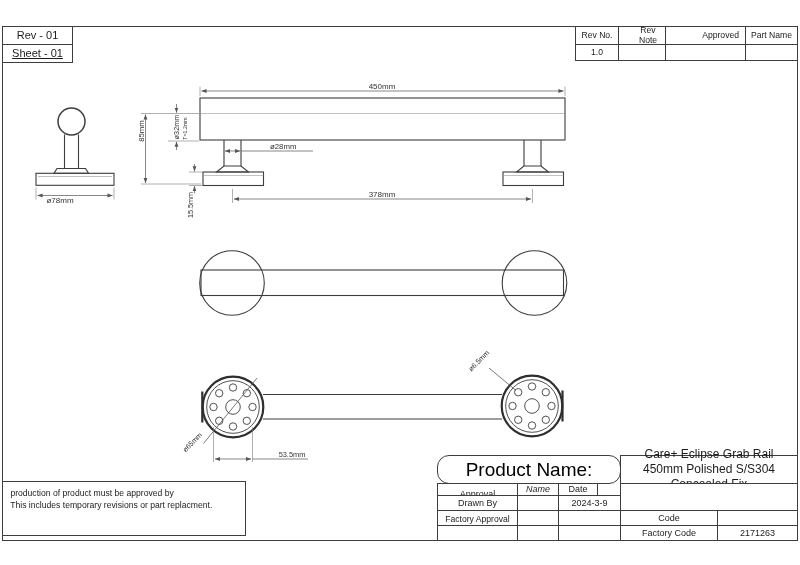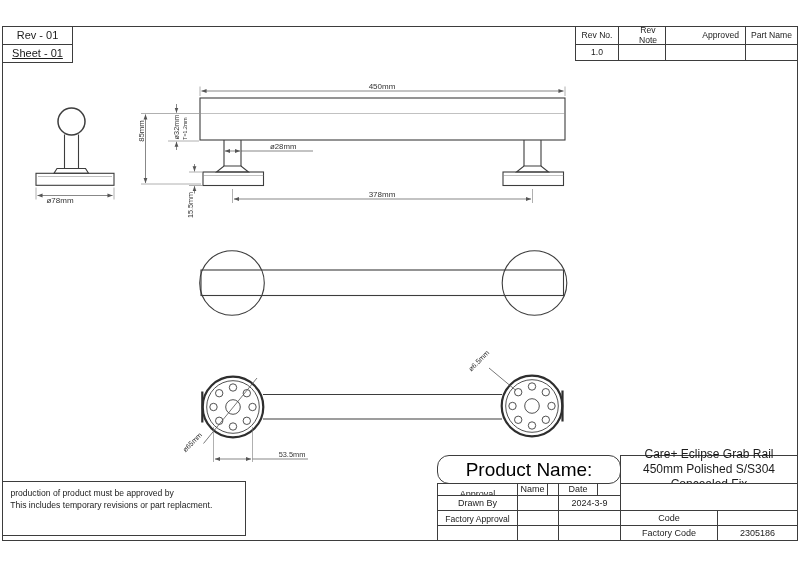--- a/index.html
+++ b/index.html
@@ -158,34 +158,34 @@
 
   <div class="notebox">
     <div> production of product must be approved by</div>
     <div> This includes temporary revisions or part replacment.</div>
   </div>
 
   <div class="cell big" style="left:437px;top:455px;width:184px;height:29px;border-radius:12px;">Product Name:</div>
   <div class="cell wrap" style="left:620px;top:455px;width:178px;height:29px;">Care+ Eclipse Grab Rail 450mm Polished S/S304 Concealed Fix</div>
 
   <div class="cell" style="left:437px;top:483px;width:81px;height:22px;">Approval</div>
-  <div class="cell" style="left:517px;top:483px;width:31px;height:13px;">Name</div>
+  <div class="cell" style="left:517px;top:483px;width:42px;height:13px;font-style:italic;">Name</div>
   <div class="cell" style="left:558px;top:483px;width:40px;height:13px;">Date</div>
 
   <div class="cell" style="left:437px;top:495px;width:81px;height:16px;">Drawn By</div>
   <div class="cell" style="left:517px;top:495px;width:42px;height:16px;"></div>
   <div class="cell" style="left:558px;top:495px;width:63px;height:16px;">2024-3-9</div>
 
   <div class="cell small" style="left:437px;top:510px;width:81px;height:19px;">Factory Approval</div>
   <div class="cell" style="left:517px;top:510px;width:42px;height:16px;"></div>
   <div class="cell" style="left:558px;top:510px;width:63px;height:16px;"></div>
 
   <div class="cell" style="left:437px;top:525px;width:81px;height:16px;"></div>
   <div class="cell" style="left:517px;top:525px;width:42px;height:16px;"></div>
   <div class="cell" style="left:558px;top:525px;width:63px;height:16px;"></div>
 
   <div class="cell" style="left:620px;top:483px;width:178px;height:28px;"></div>
   <div class="cell" style="left:620px;top:510px;width:98px;height:16px;">Code</div>
   <div class="cell" style="left:717px;top:510px;width:81px;height:16px;"></div>
   <div class="cell" style="left:620px;top:525px;width:98px;height:16px;">Factory Code</div>
-  <div class="cell" style="left:717px;top:525px;width:81px;height:16px;">2305186</div>
+  <div class="cell" style="left:717px;top:525px;width:81px;height:16px;">2171263</div>
 
 </div>
 
 </body></html>

